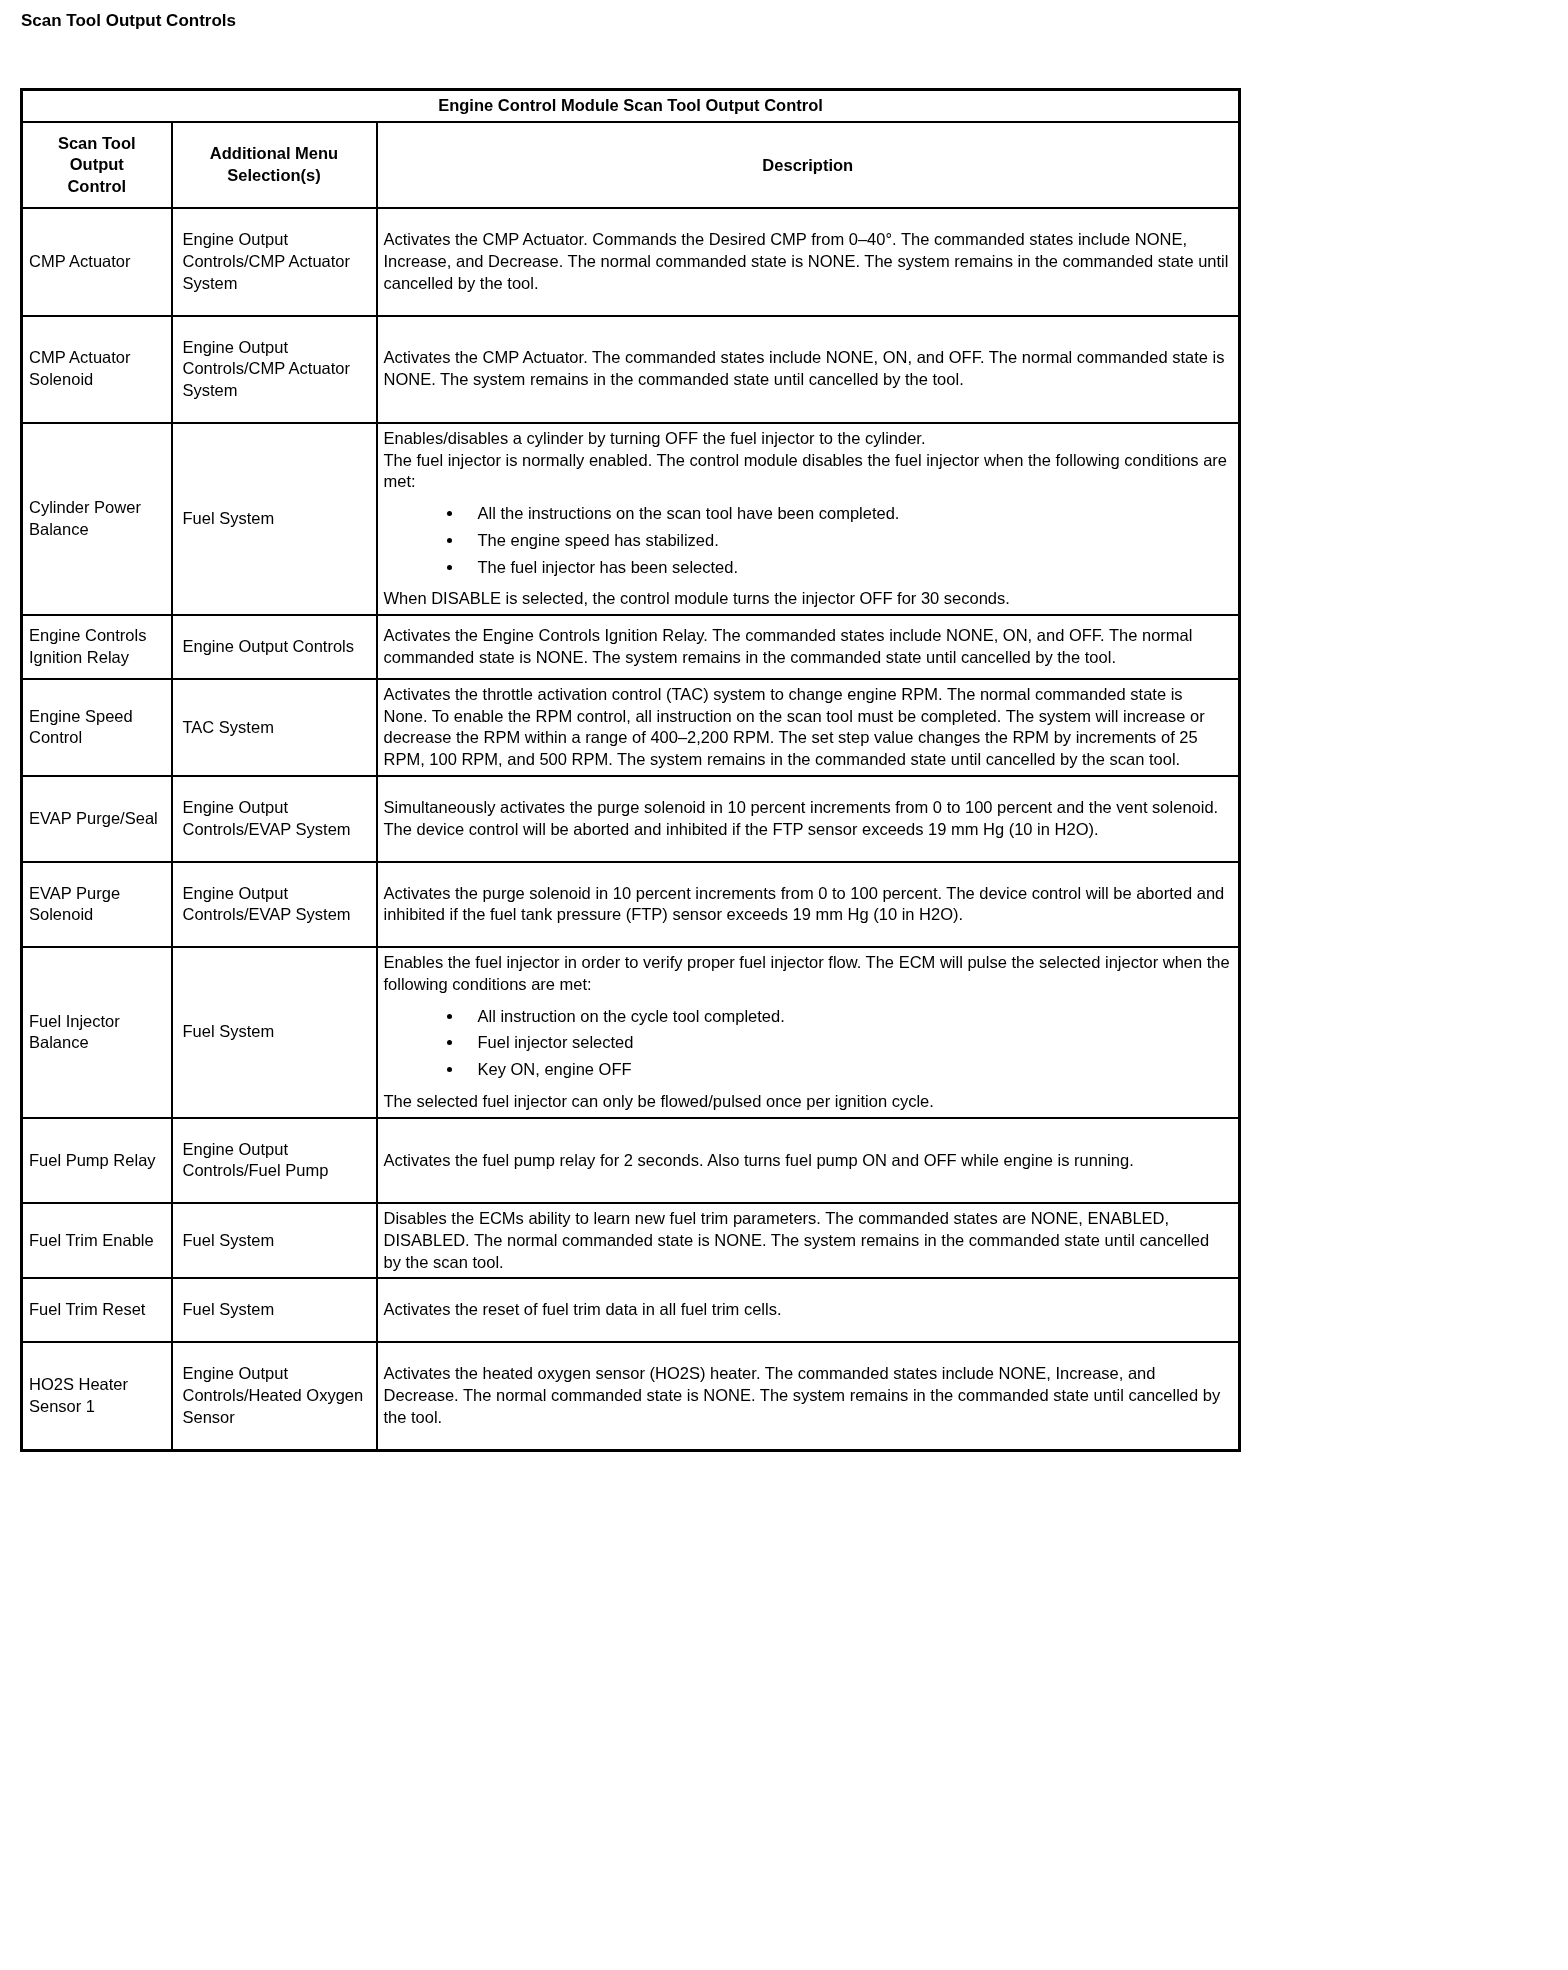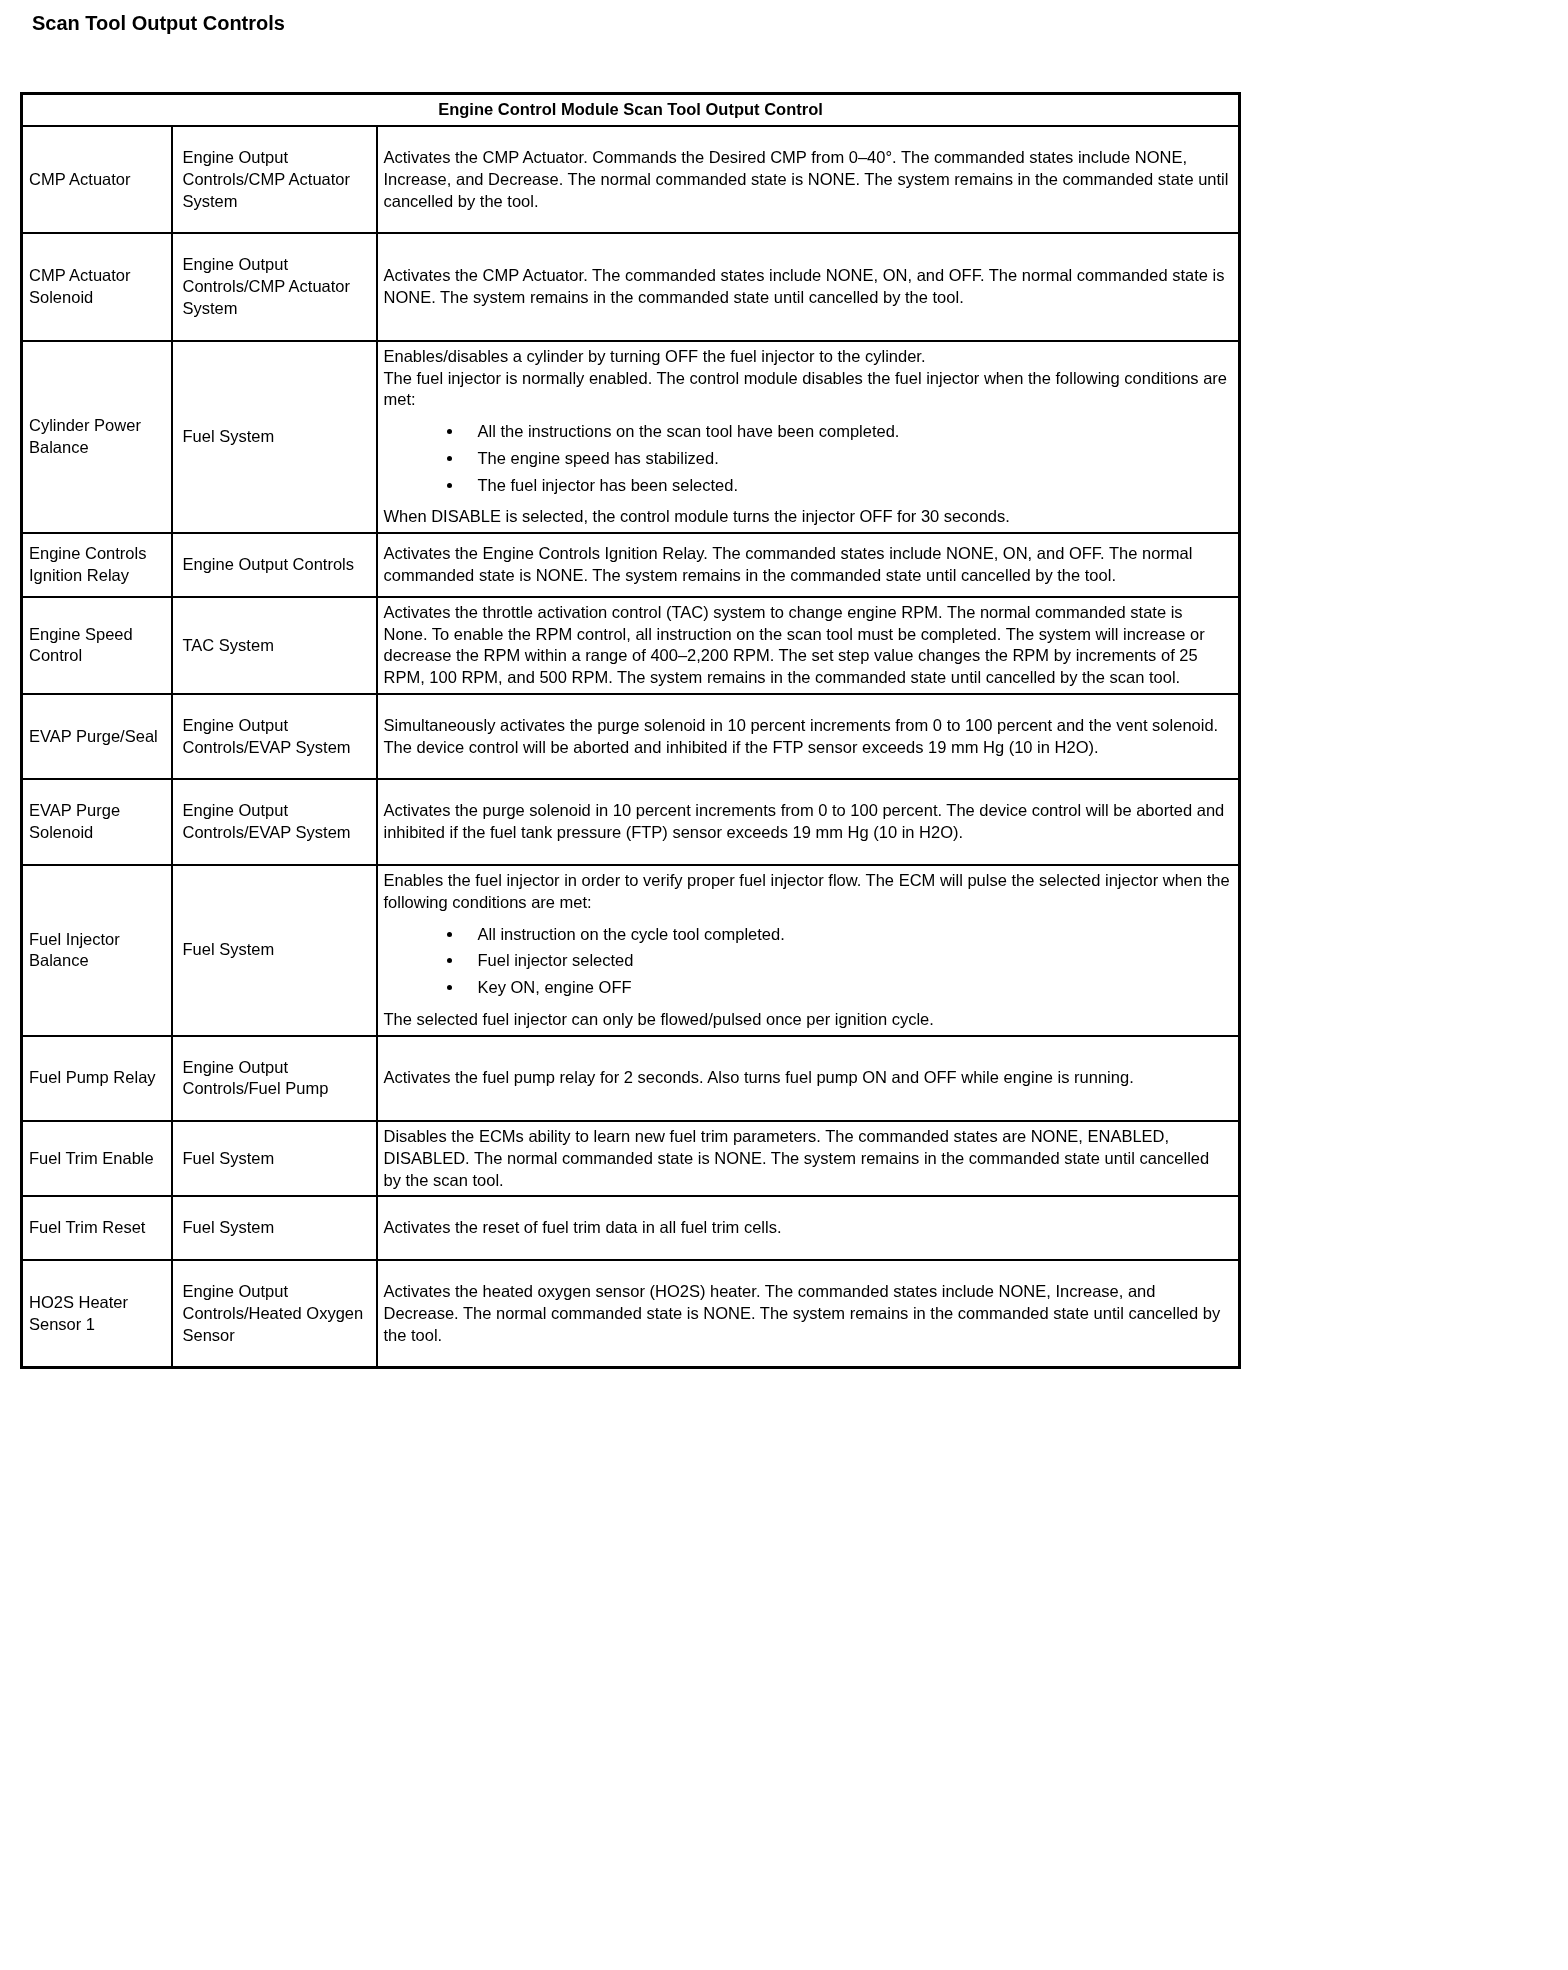--- a/index.html
+++ b/index.html
@@ -13,23 +13,23 @@
   }
   body {
     width: 1568px;
     min-height: 1970px;
     box-sizing: border-box;
   }
   .page {
     padding: 10px 20px 40px 20px;
   }
   .page-title {
-    font-size: 20px;
+    font-size: 17px;
     font-weight: bold;
-    margin: 0 0 56px 12px;
+    margin: 0 0 56px 1px;
   }
   table.output-table {
     border-collapse: collapse;
     table-layout: fixed;
     width: 1218px;
     border: 3px solid #000;
   }
   table.output-table th,
   table.output-table td {
     border: 2px solid #000;
@@ -85,20 +85,25 @@
   <table class="output-table">
     <colgroup>
       <col style="width:150px">
       <col style="width:205px">
       <col style="width:863px">
     </colgroup>
     <thead>
       <tr>
         <th colspan="3" class="table-title">Engine Control Module Scan Tool Output Control</th>
       </tr>
+      <tr class="column-header-row">
+        <th class="h-control">Scan Tool Output Control</th>
+        <th class="h-menu">Additional Menu Selection(s)</th>
+        <th class="h-desc">Description</th>
+      </tr>
     </thead>
     <tbody>
         <tr>
           <td class="cell-control">CMP Actuator</td>
           <td class="cell-menu">Engine Output Controls/CMP Actuator System</td>
           <td class="cell-desc">
             <p>Activates the CMP Actuator. Commands the Desired CMP from 0–40°. The commanded states include NONE, Increase, and Decrease. The normal commanded state is NONE. The system remains in the commanded state until cancelled by the tool.</p>
           </td>
         </tr>
         <tr>

